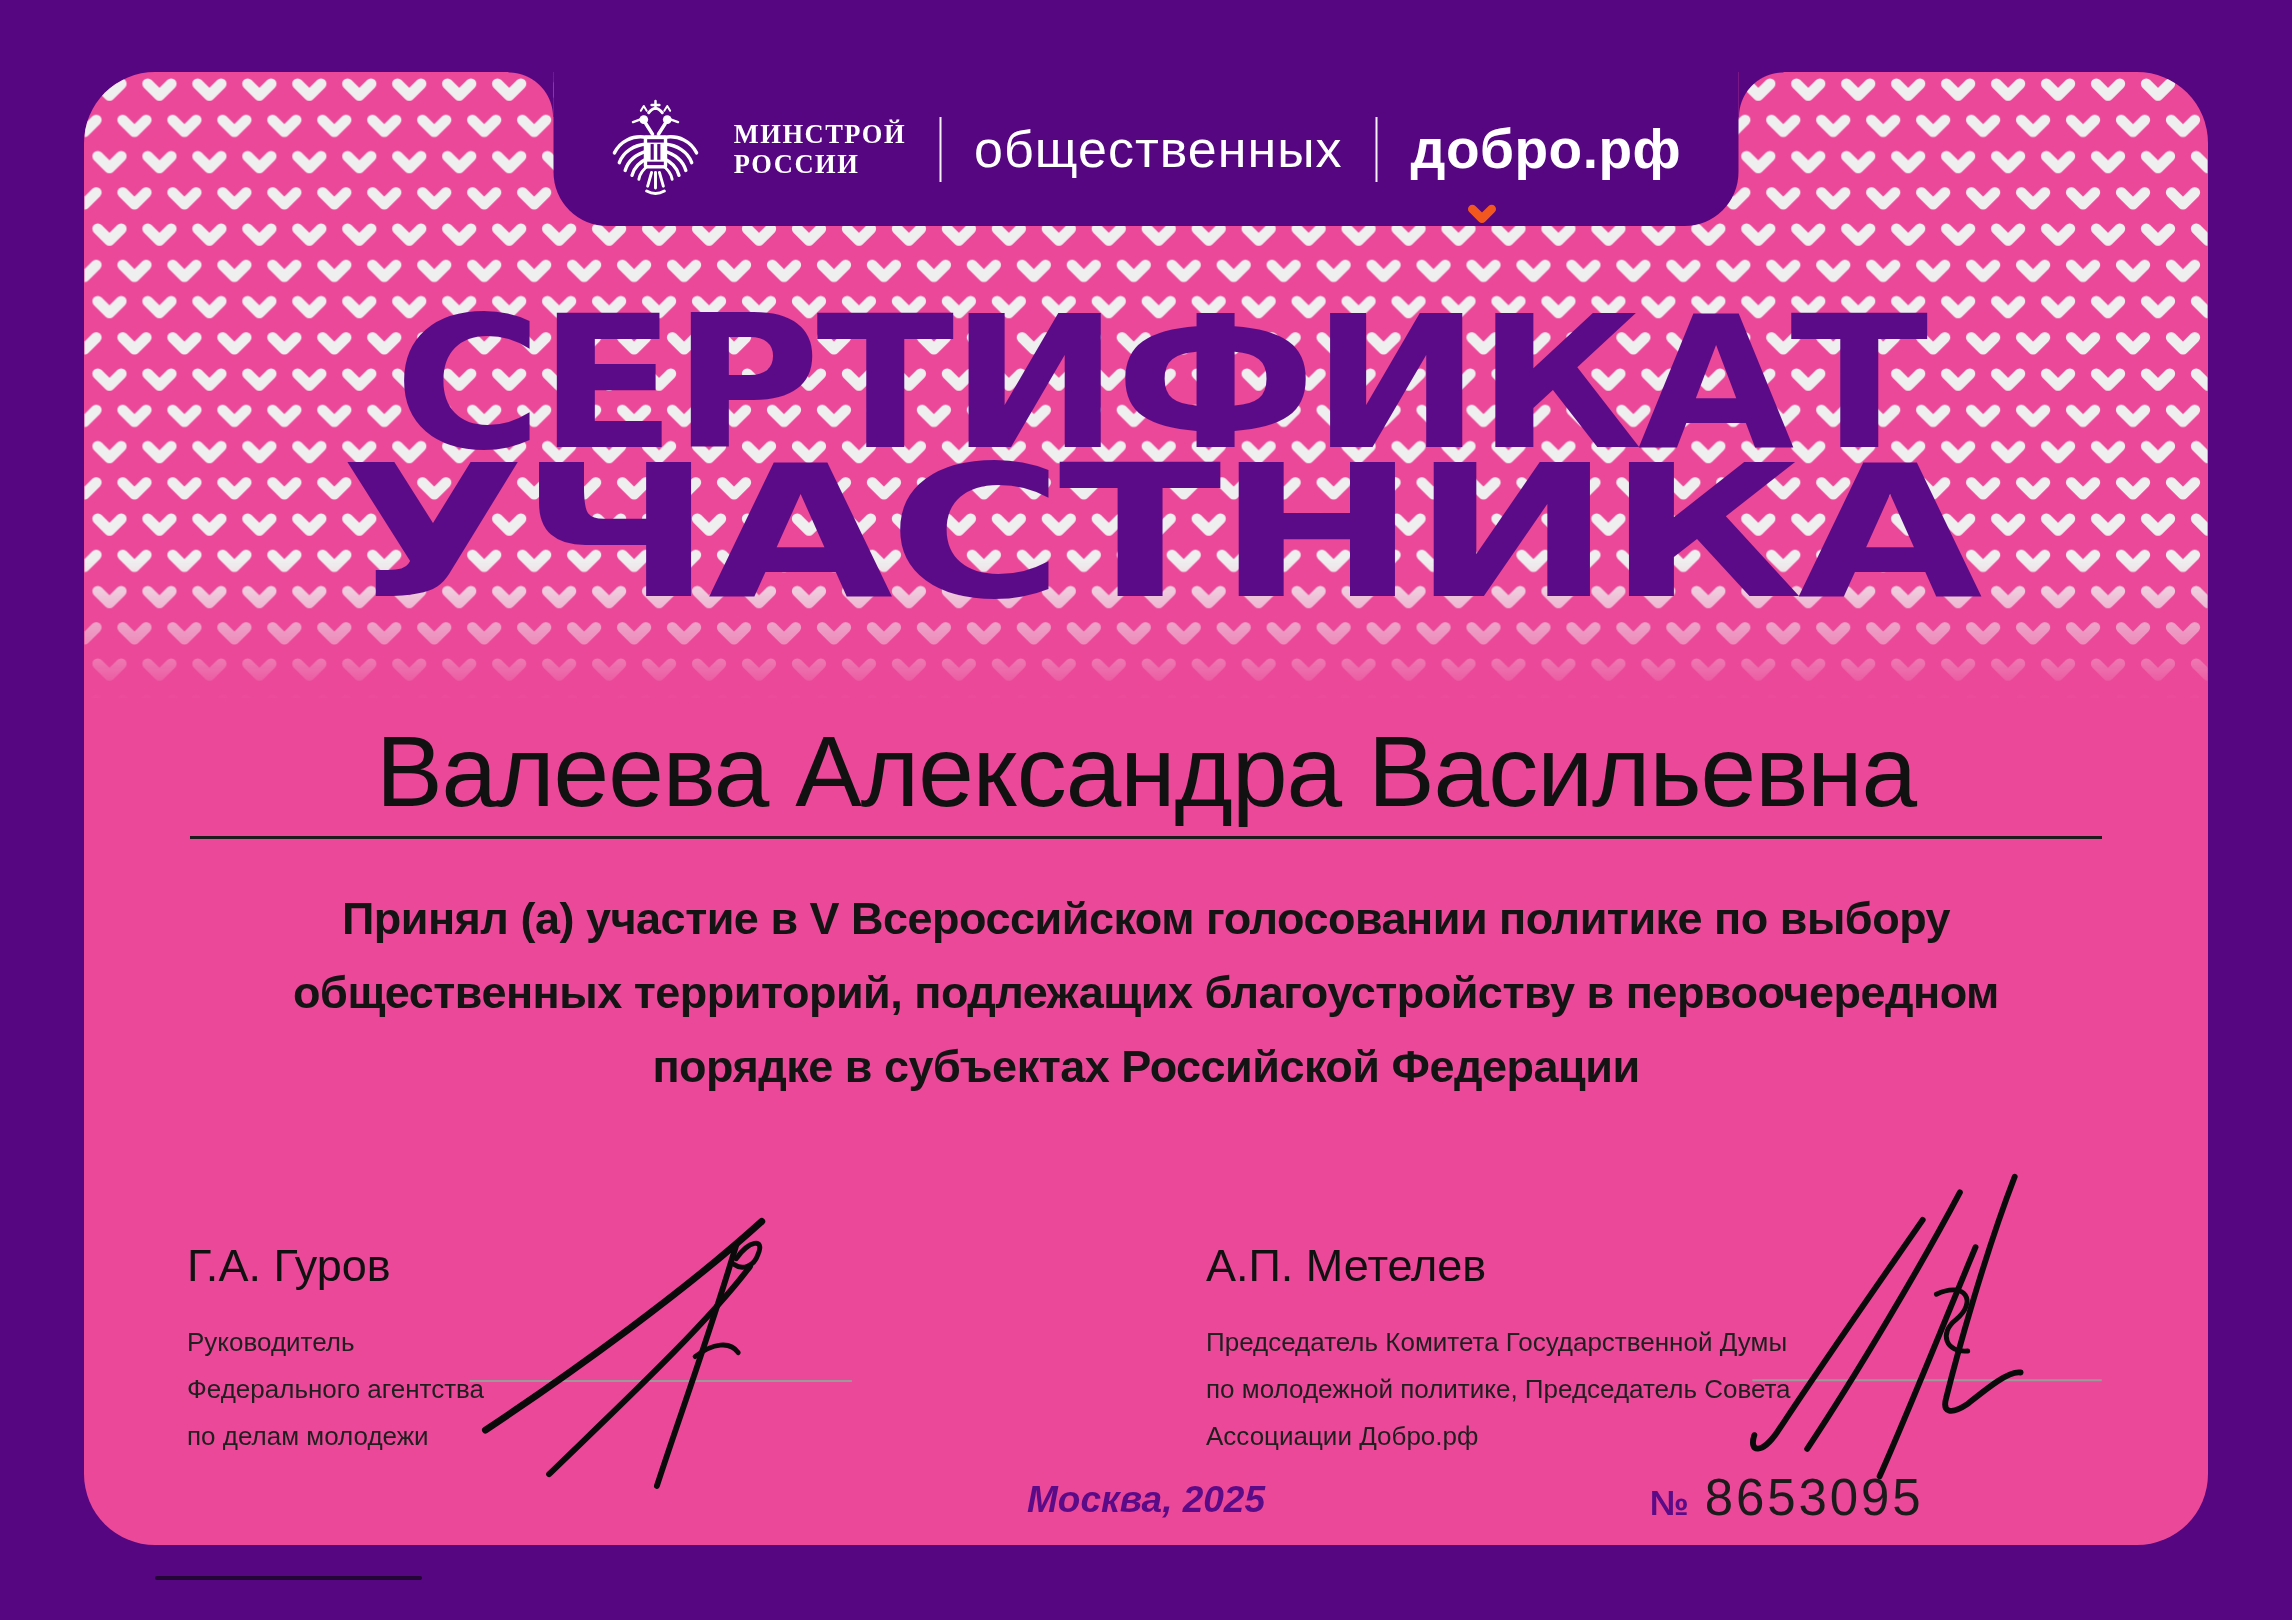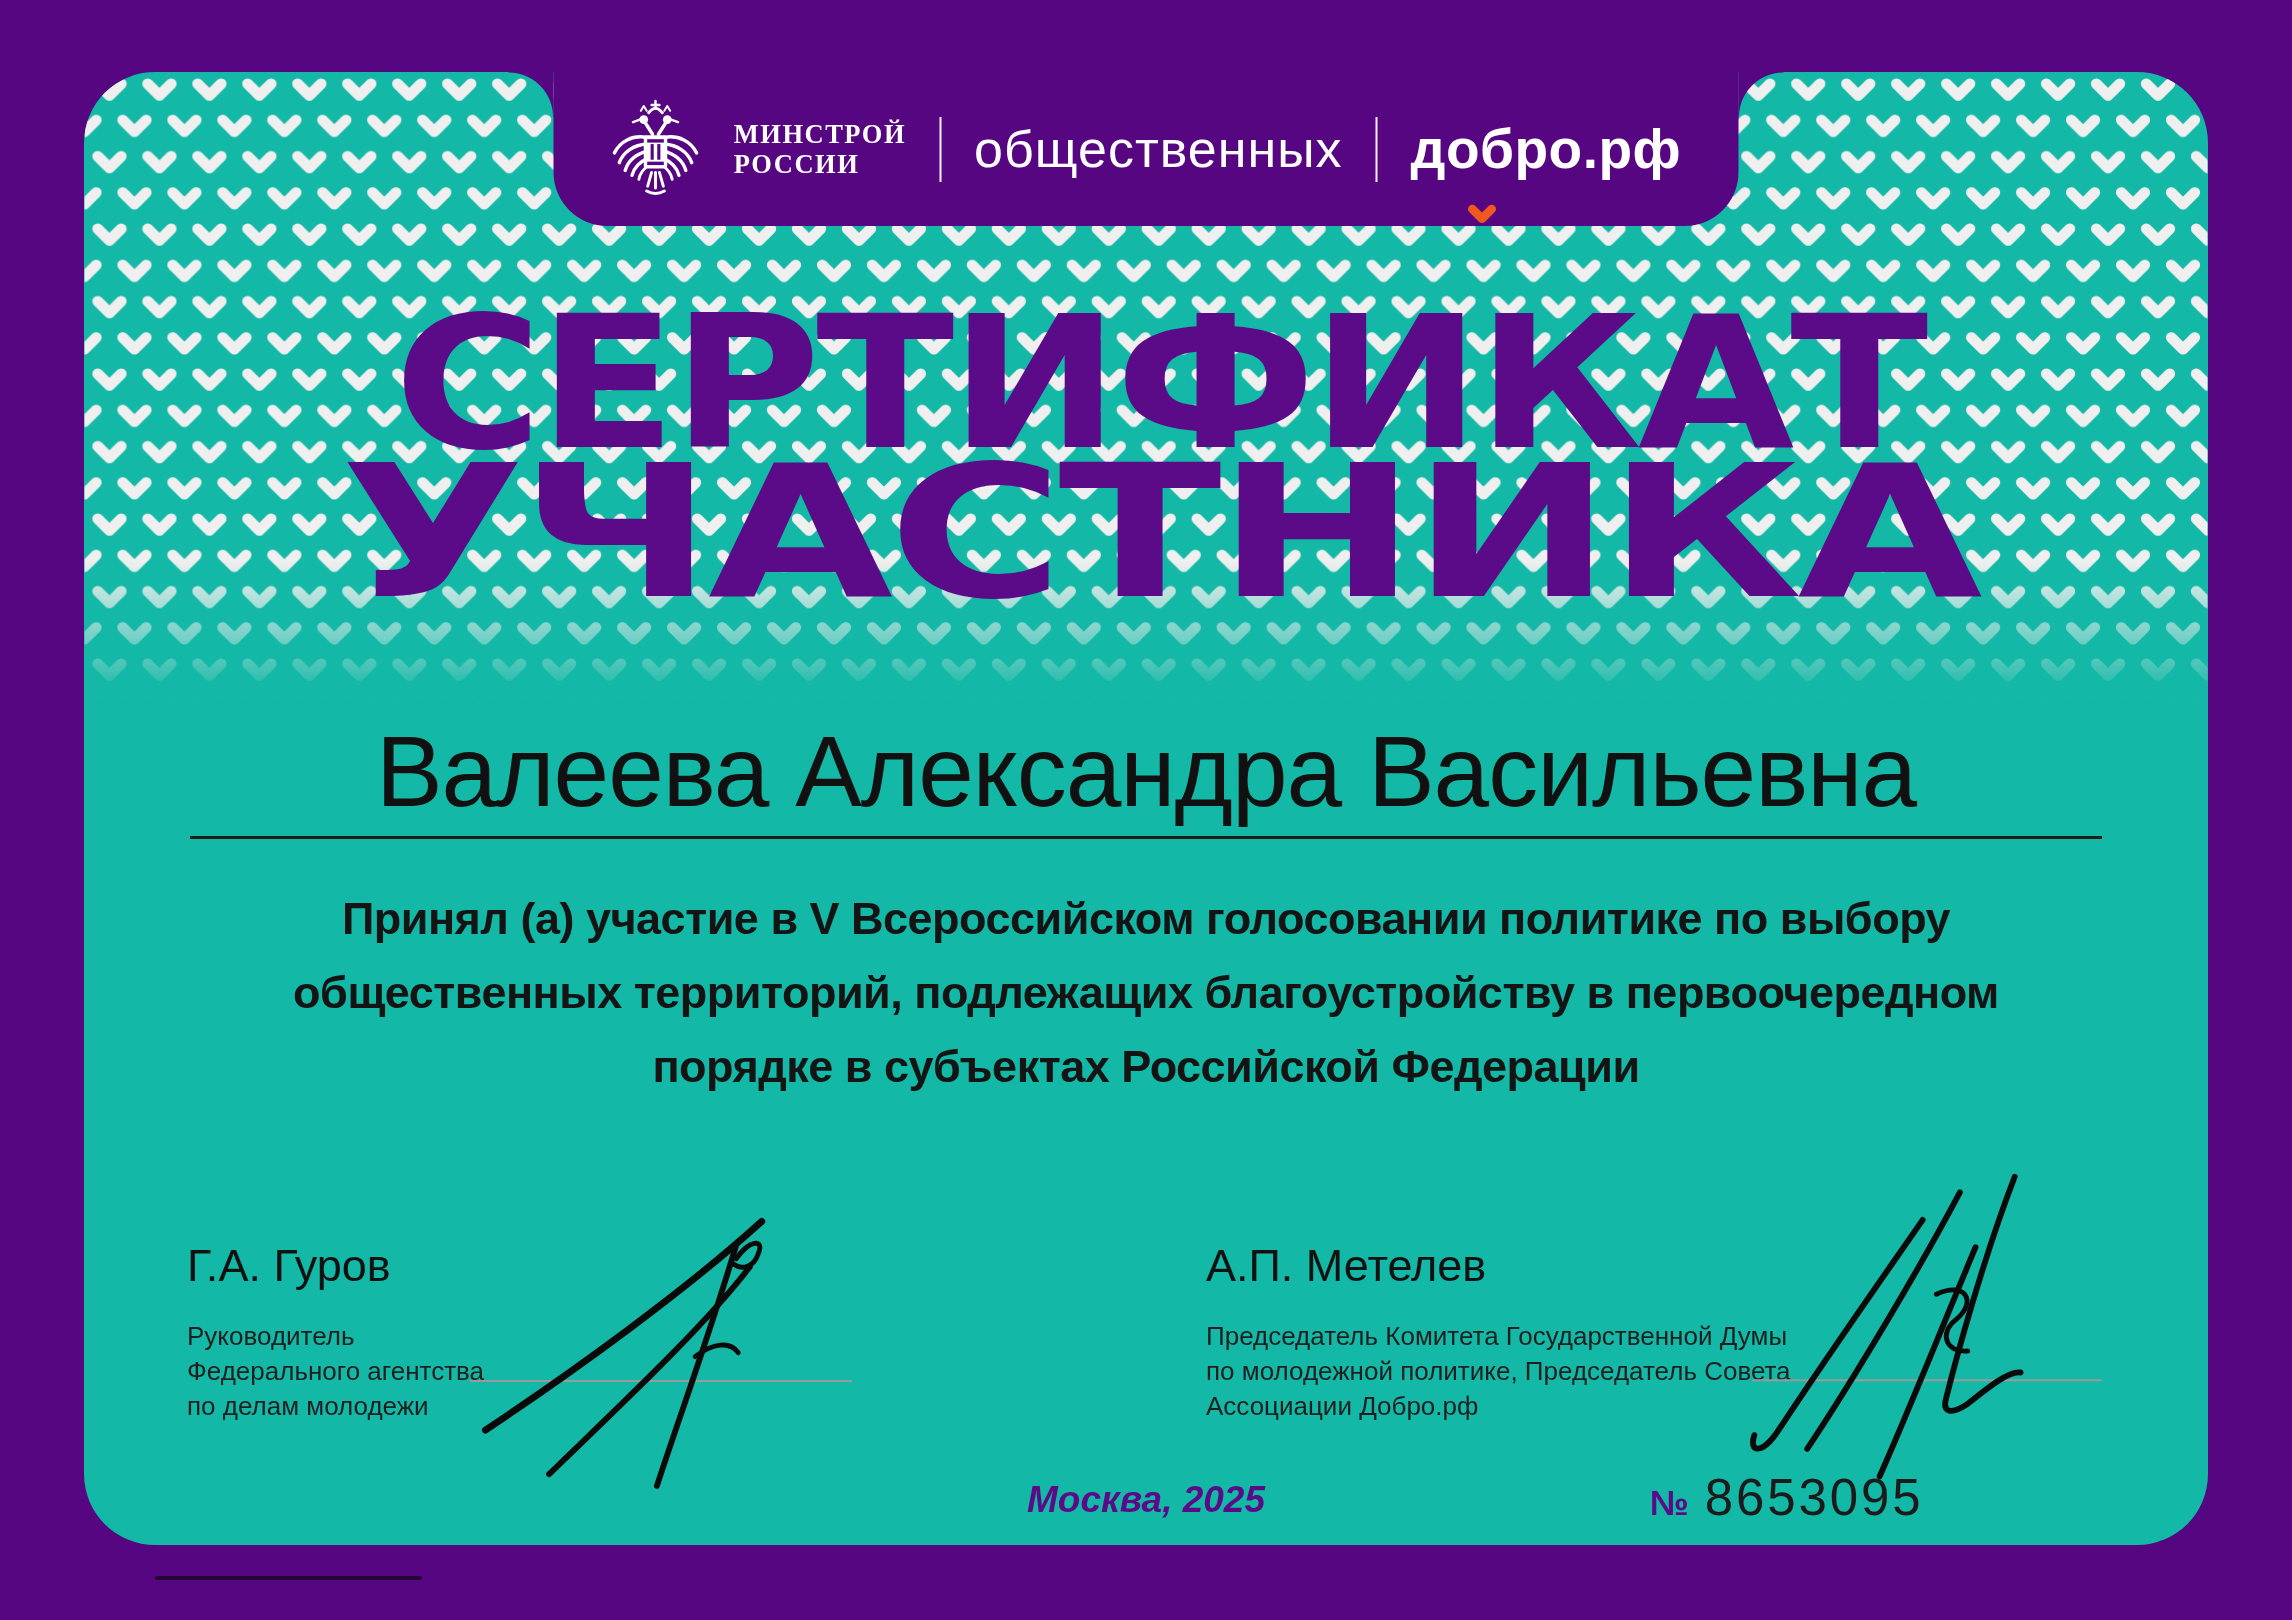--- a/index.html
+++ b/index.html
@@ -6,21 +6,21 @@
   body{
     width:2293px;height:1620px;overflow:hidden;
     font-family:"Liberation Sans",sans-serif;
     background:#560680;
   }
   .stage{position:relative;width:2293px;height:1620px;background:#560680;}
 
   
   .card{
     position:absolute;left:84px;top:72px;width:2124px;height:1473px;
-    background:#14b8a6;border-radius:71px;overflow:hidden;
+    background:#ec4899;border-radius:71px;overflow:hidden;
   }
   .pattern-wrap{
     position:absolute;left:0;top:0;width:2124px;height:627px;pointer-events:none;
     -webkit-mask-image:linear-gradient(to bottom,#000 78%,transparent 100%);
             mask-image:linear-gradient(to bottom,#000 78%,transparent 100%);
   }
 
   
   .tab{
     position:absolute;top:0;left:50%;transform:translateX(-50%);
@@ -71,21 +71,21 @@
     position:absolute;top:810px;left:0;right:0;text-align:center;
     font-weight:700;font-size:45px;line-height:74px;color:#141414;
     letter-spacing:-0.5px;
   }
 
   
   .sig{position:absolute;top:1168px;}
   .sig-left{left:103px;width:333px;}
   .sig-right{left:1122px;width:637px;}
   .sig-name{font-size:45px;font-weight:400;color:#111;}
-  .sig-title{margin-top:27.4px;font-size:26px;line-height:35px;font-weight:400;color:#1f1f1f;}
+  .sig-title{margin-top:27.4px;font-size:26px;line-height:47px;font-weight:400;color:#1f1f1f;}
   .sig-left .sig-title{width:304px;}
   .sig-right .sig-title{width:608px;}
   .sig-art{position:absolute;pointer-events:none;}
   .sig-art-left{left:372px;top:1108px;}
   .sig-art-right{left:1576px;top:1093px;}
 
   
   .footer-place{
     position:absolute;top:1407px;left:0;right:0;text-align:center;
     font-size:37px;font-weight:700;color:#5b0b87;letter-spacing:0;font-style:italic;

